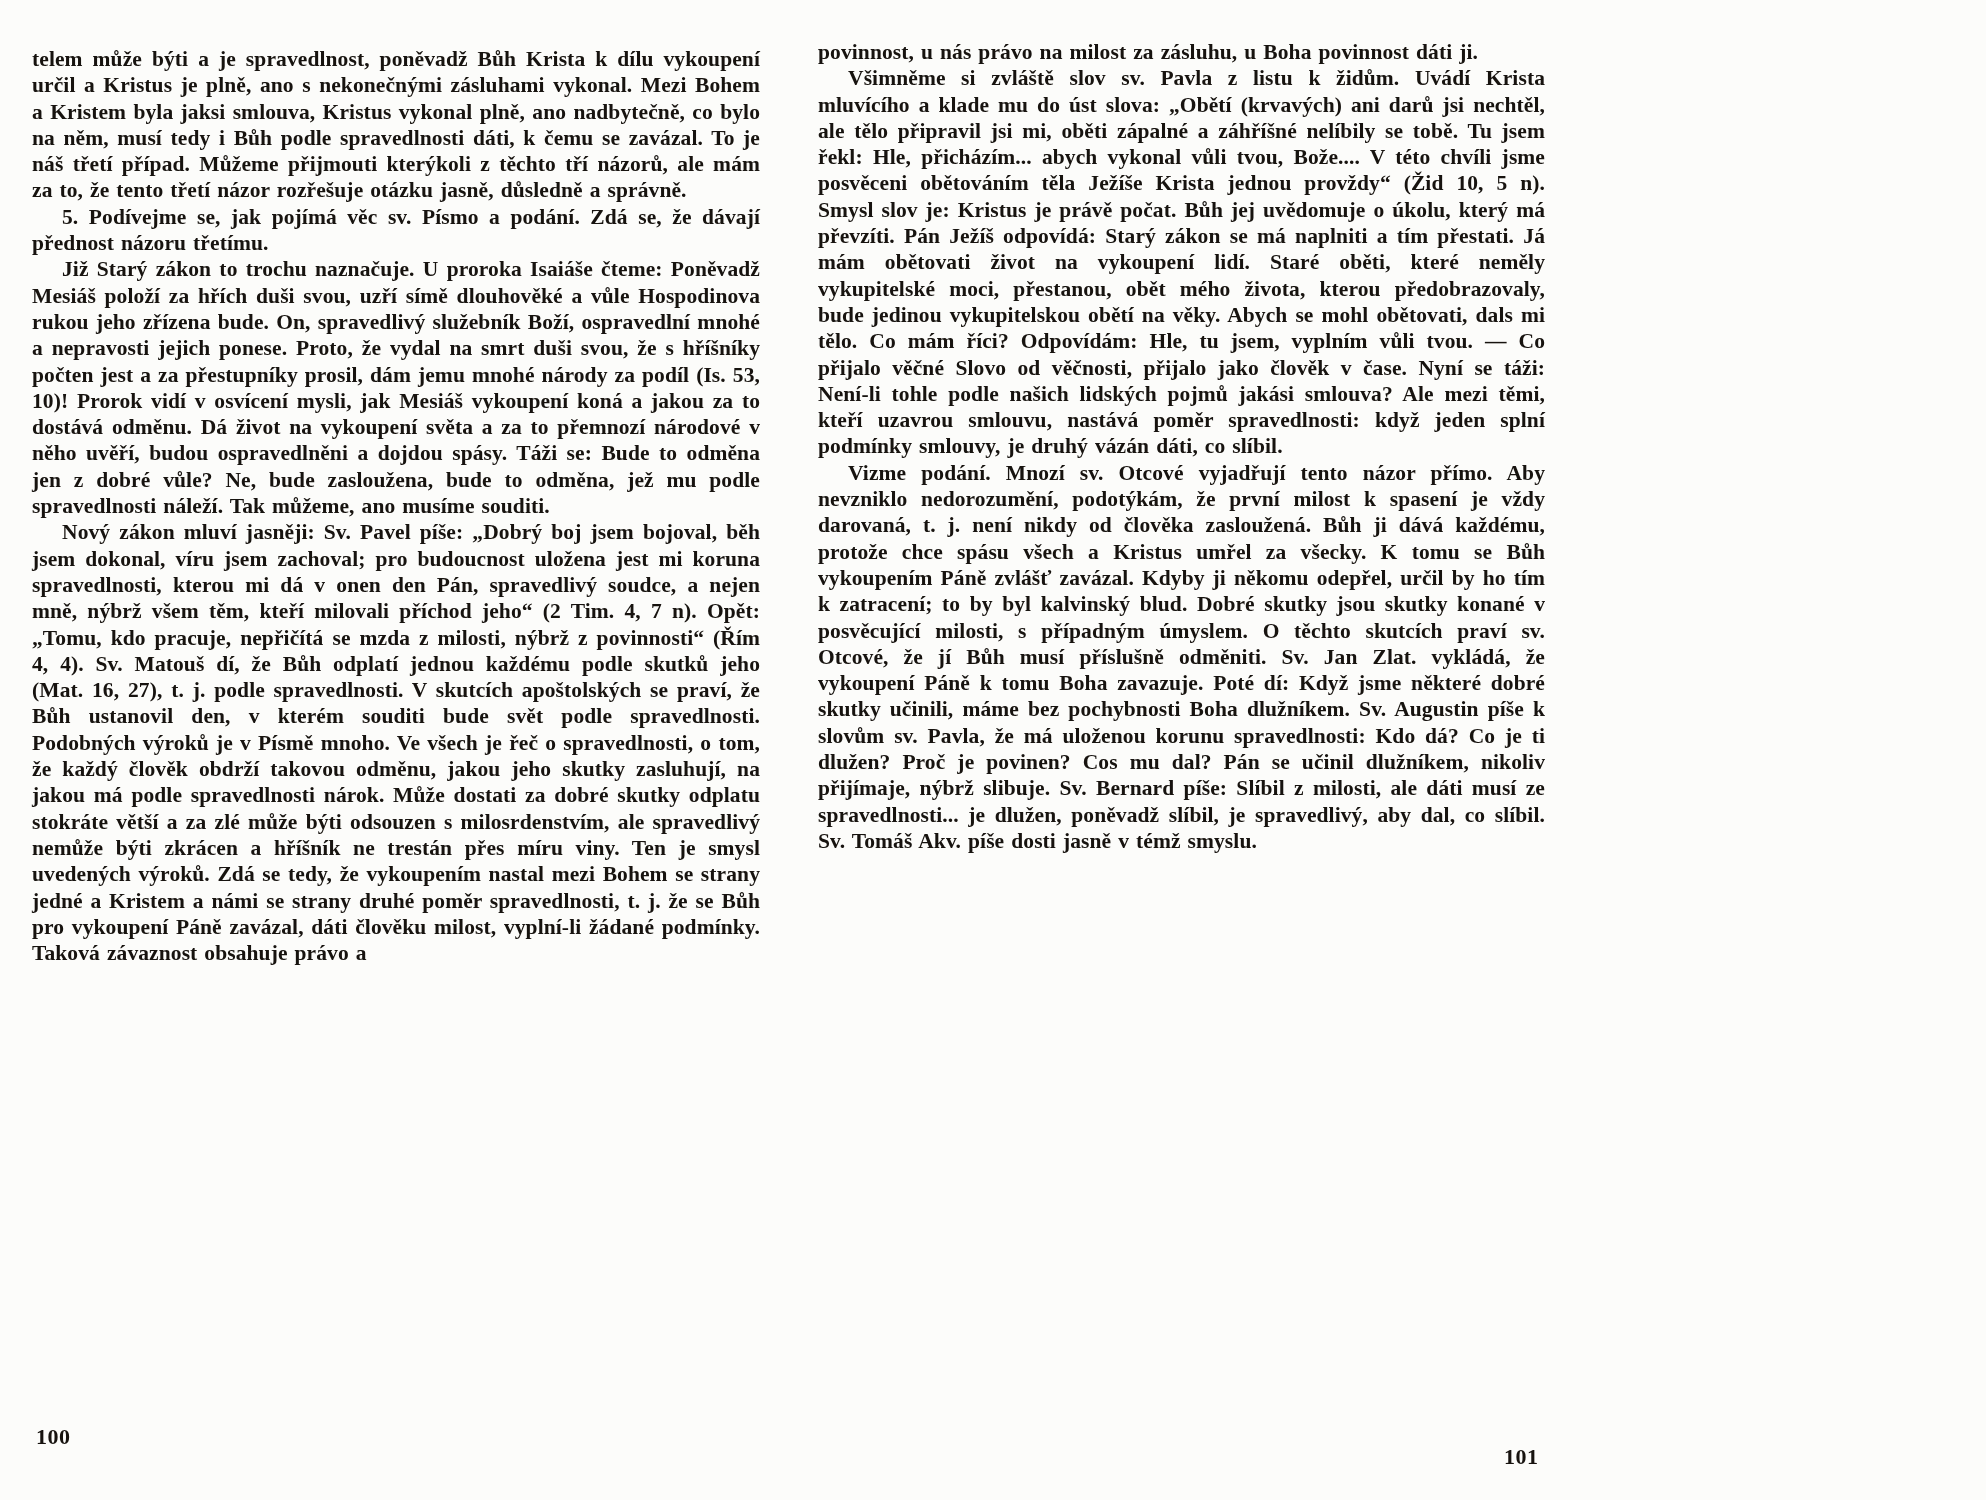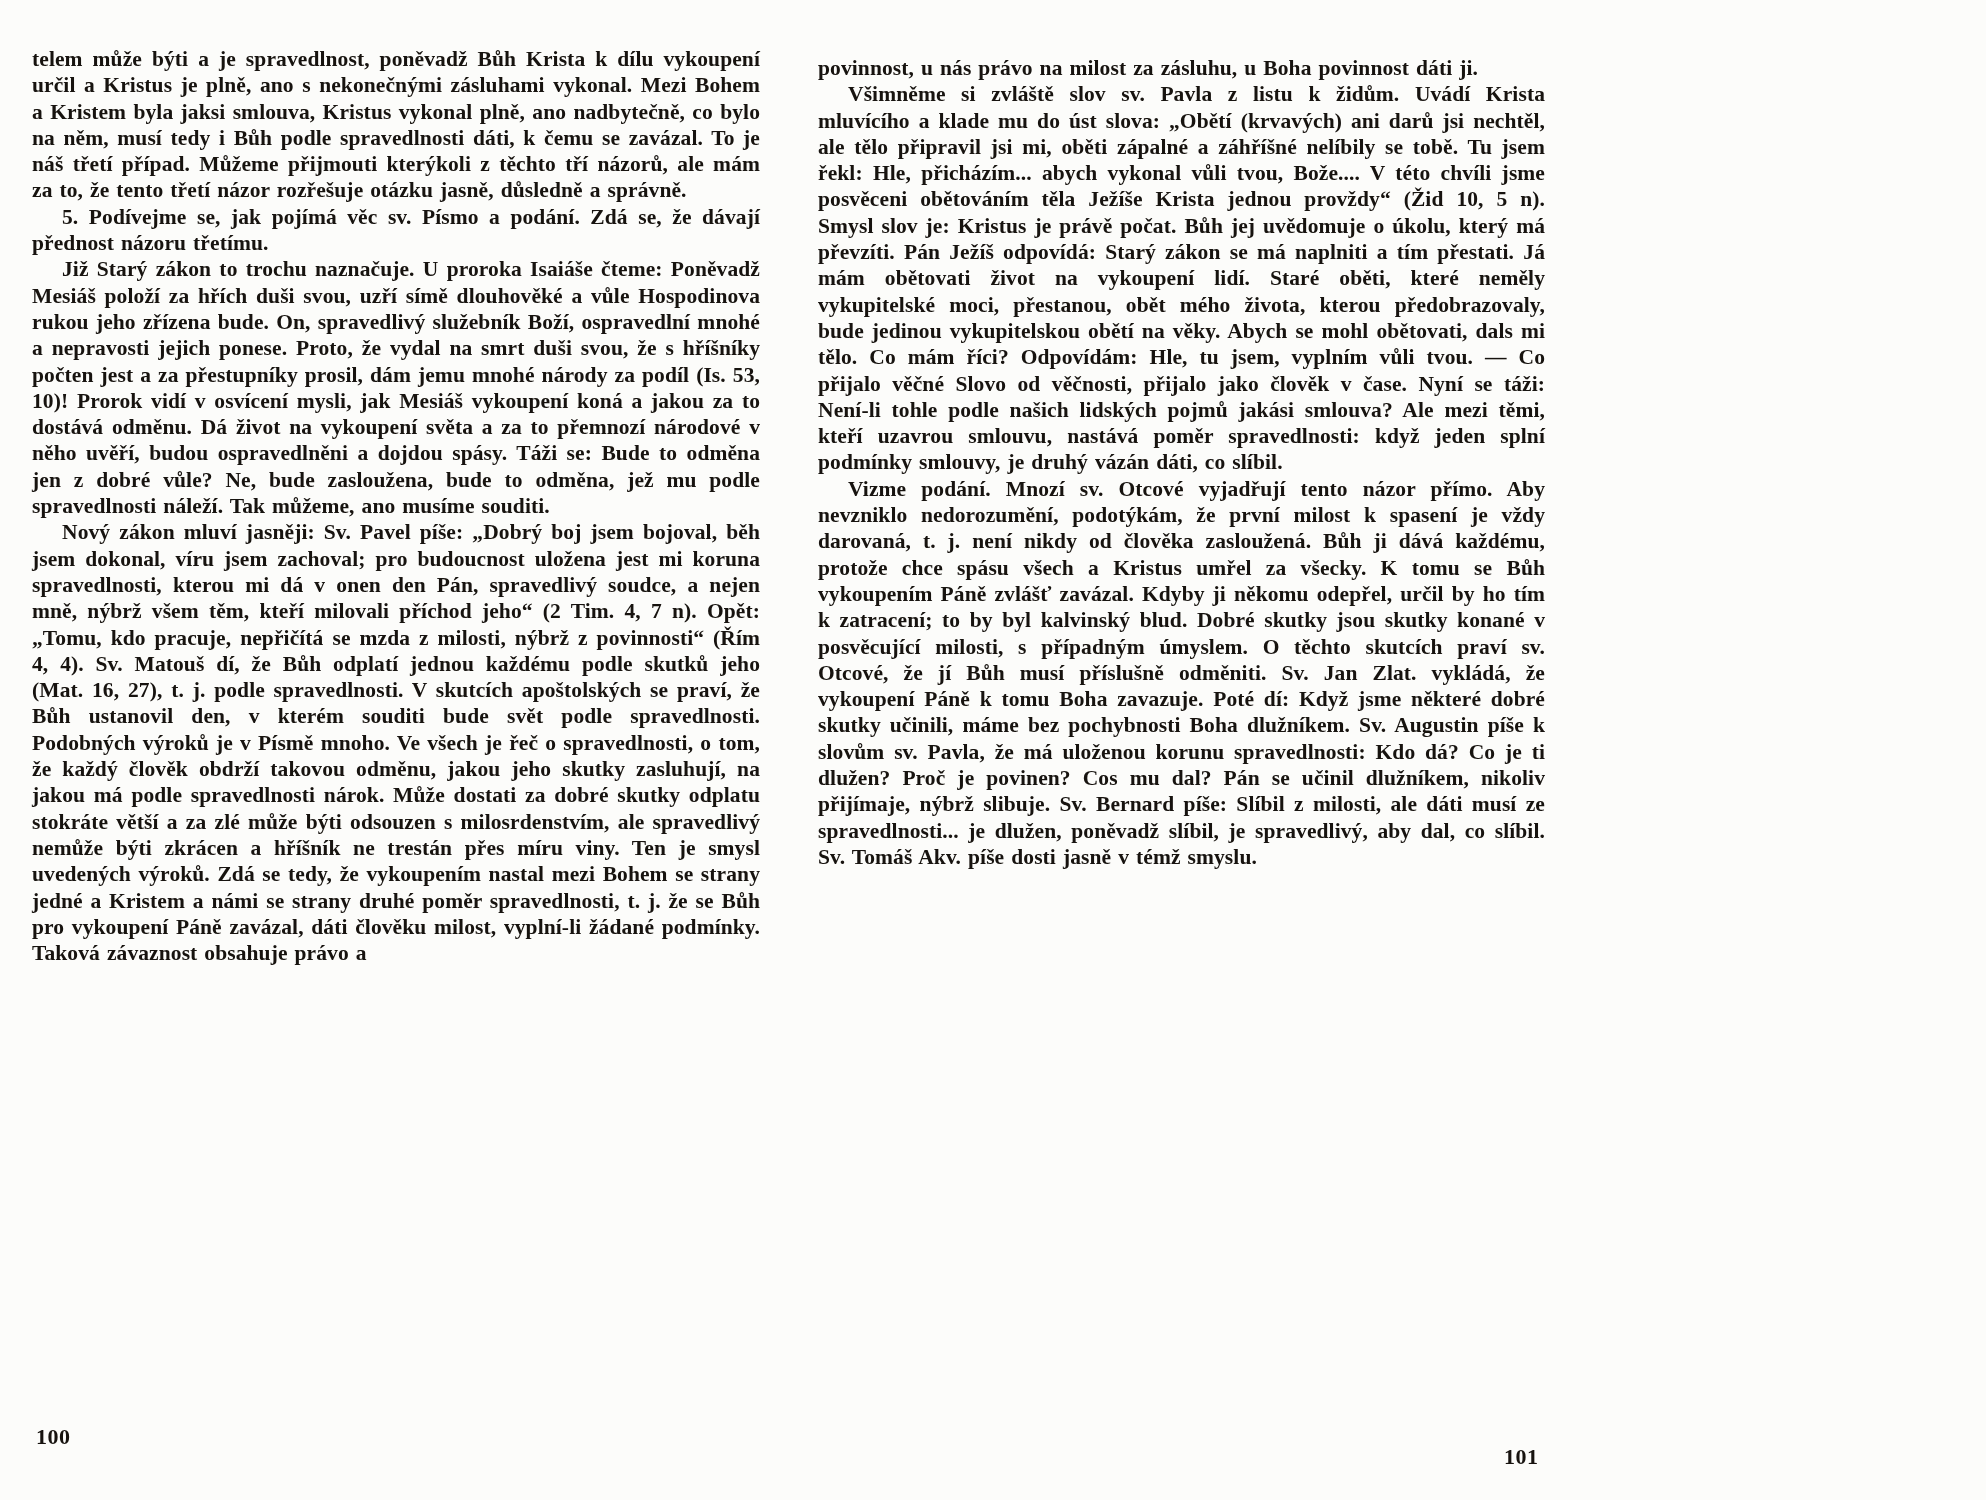--- a/index.html
+++ b/index.html
@@ -24,21 +24,21 @@
     letter-spacing: 0.1px;
     word-spacing: 1.5px;
   }
   #left-page-text {
     left: 32px;
     top: 46px;
     width: 728px;
   }
   #right-page-text {
     left: 818px;
-    top: 55px;
+    top: 39px;
     width: 727px;
   }
   .page-text p {
     margin: 0;
   }
   .page-text p.ind {
     text-indent: 30px;
   }
   .pageno {
     position: absolute;

